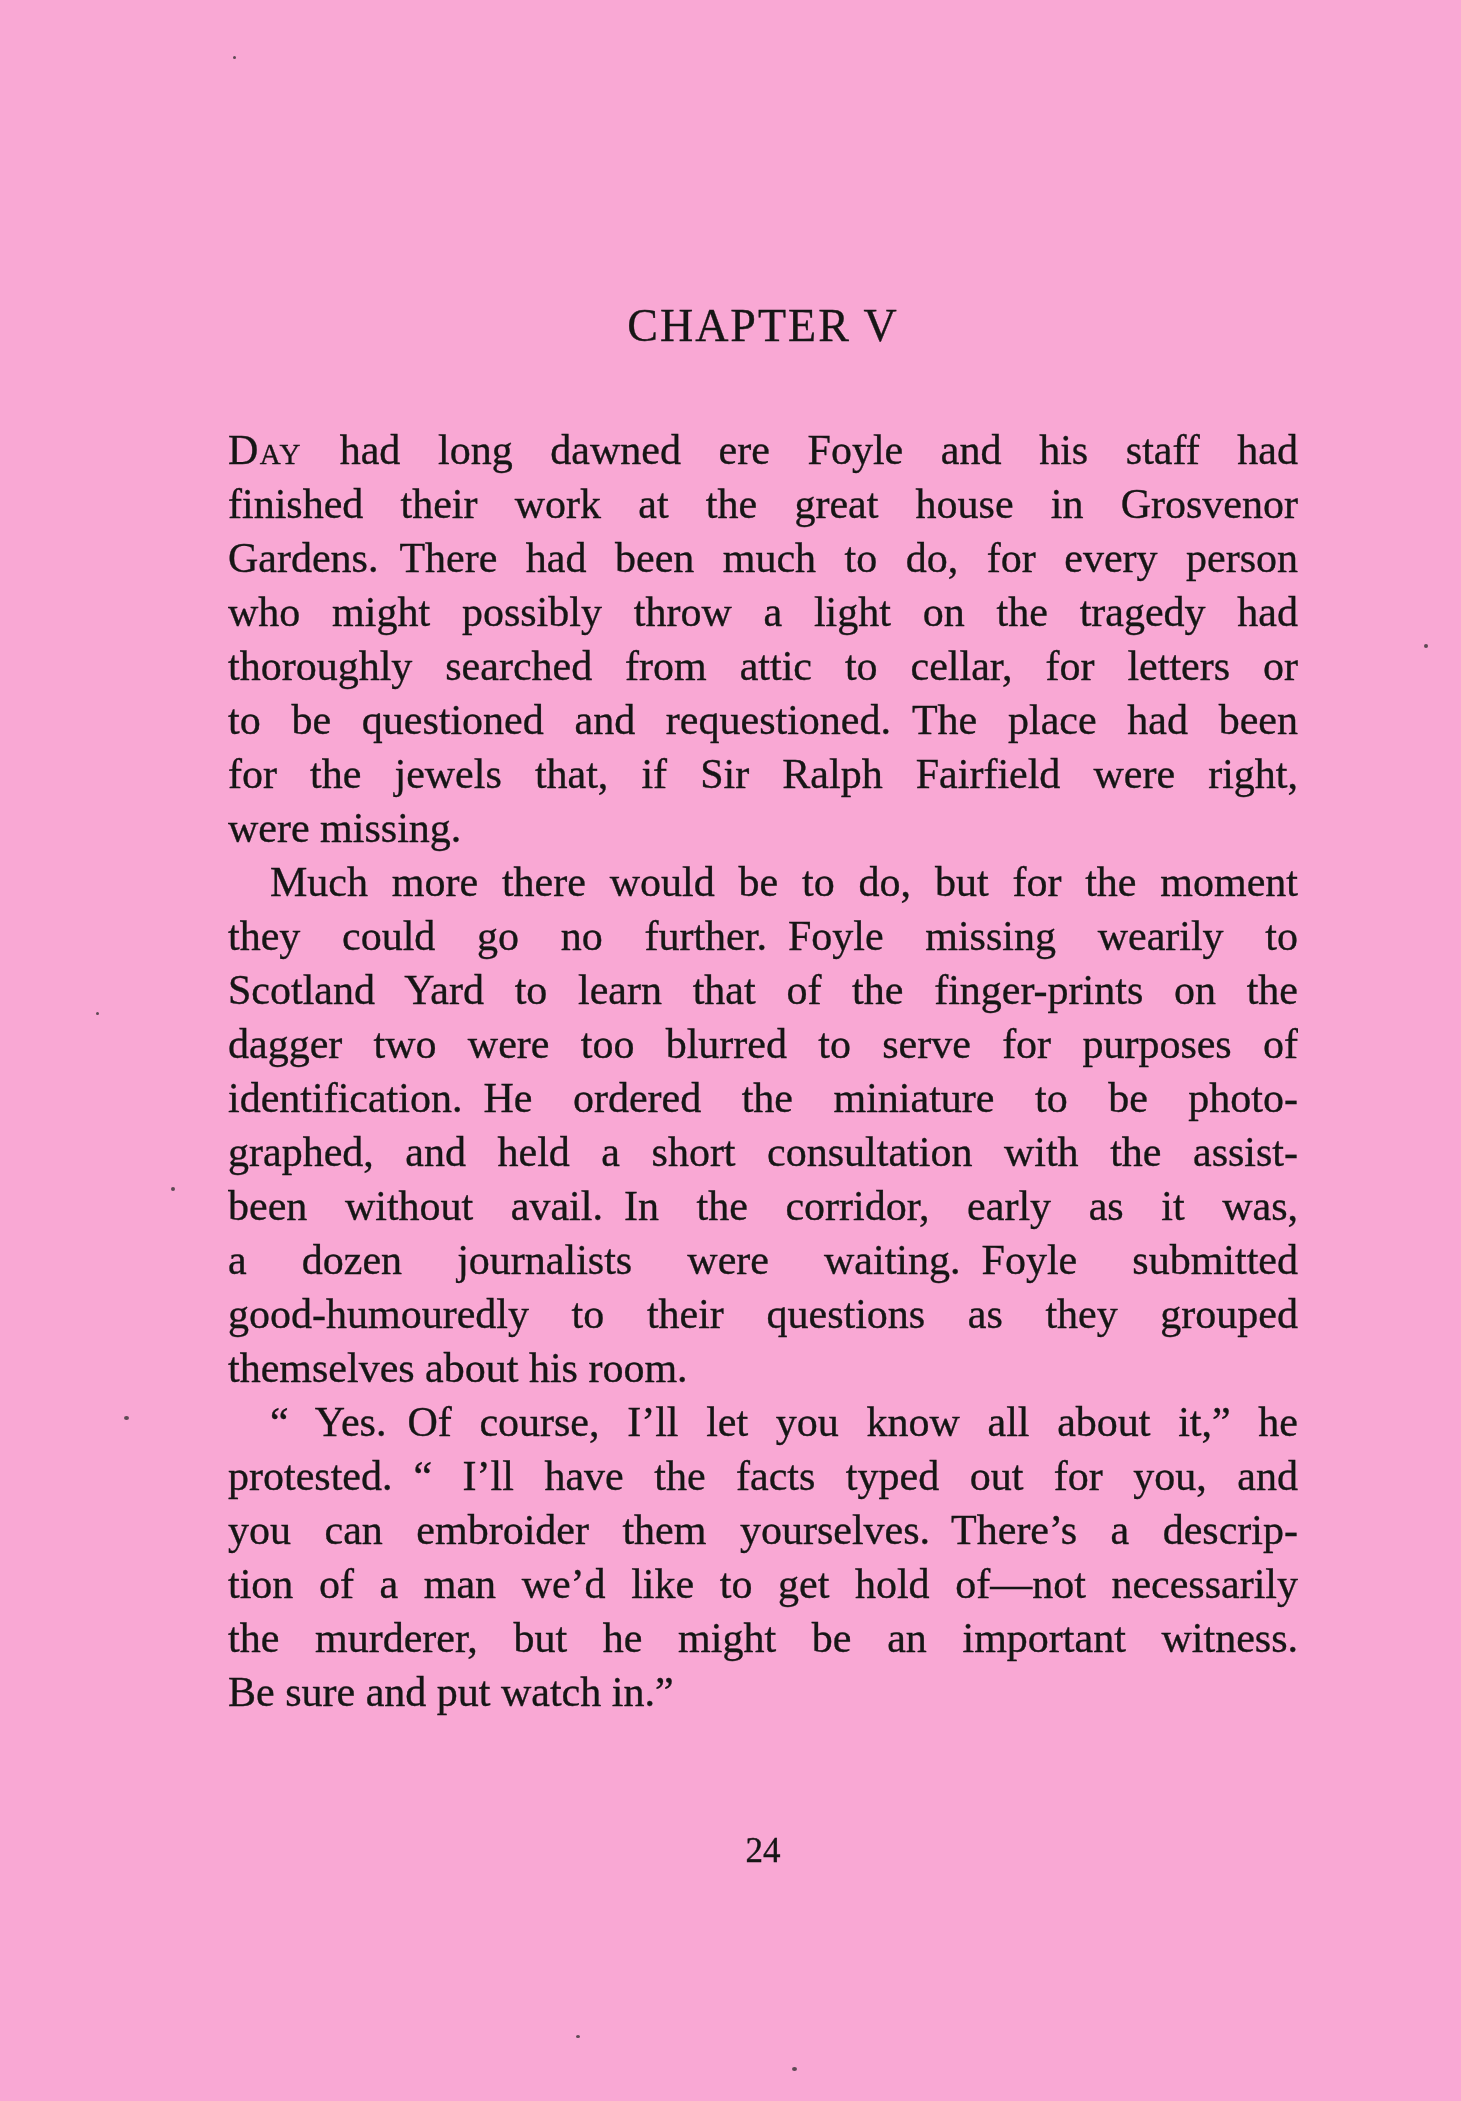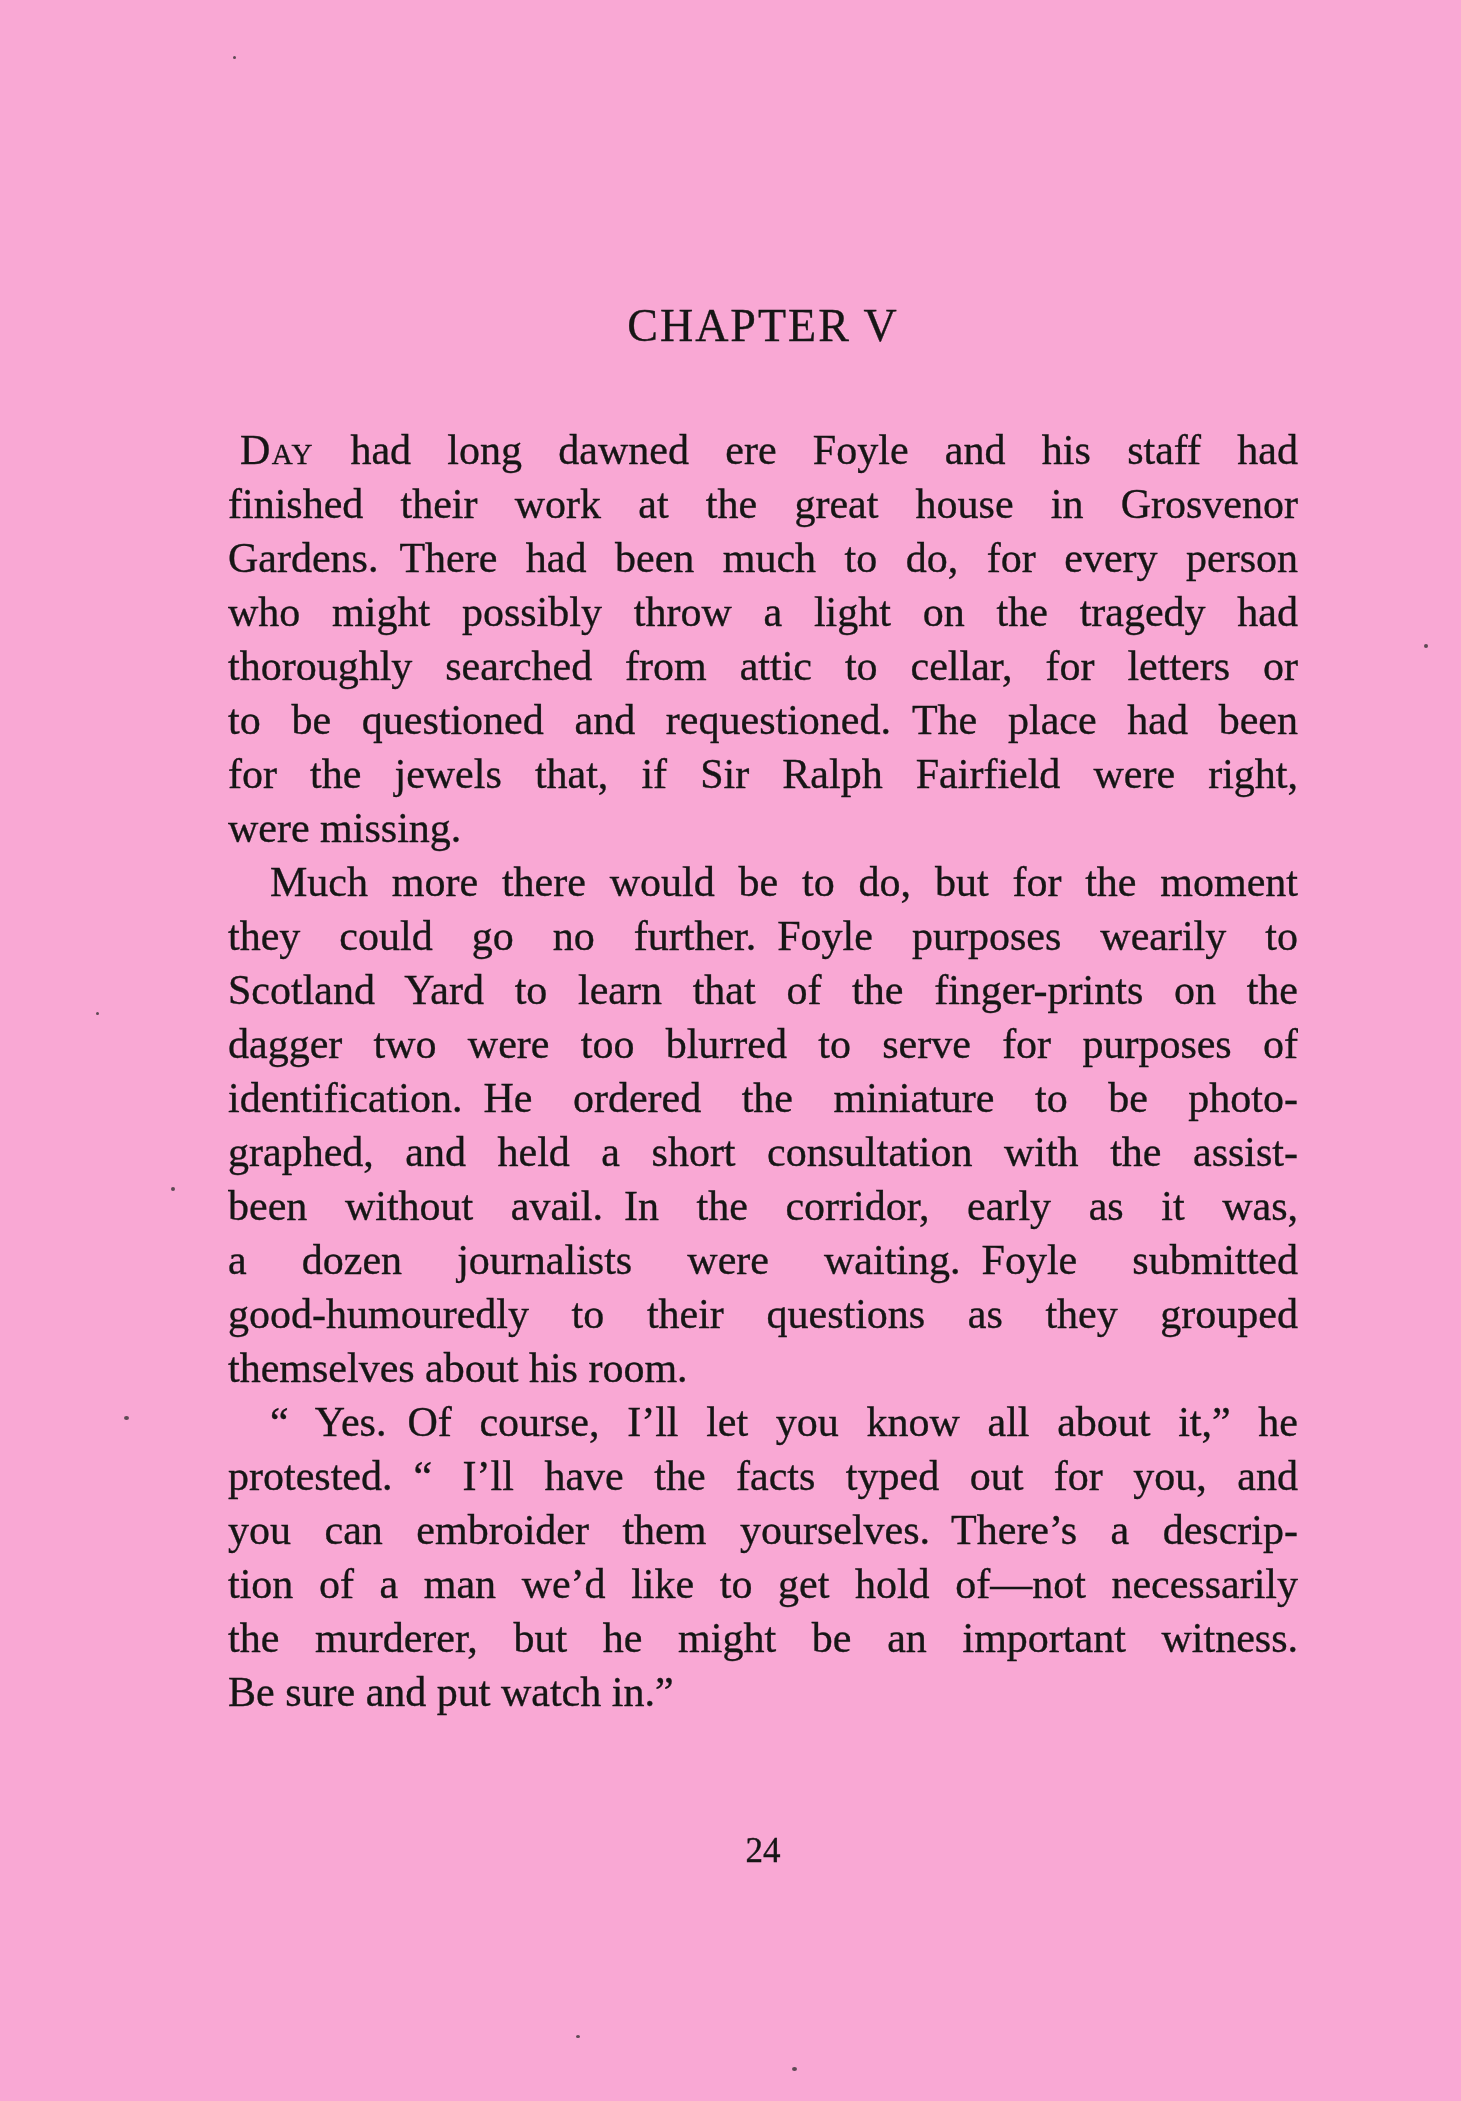--- a/index.html
+++ b/index.html
@@ -48,21 +48,20 @@
   }
   .line.last {
     text-align-last: left;
   }
   .para.indent .line:first-child {
     text-indent: 42px;
   }
   .sc {
     font-variant: small-caps;
     letter-spacing: 1.5px;
-    margin-left: 12px;
   }
   .pageno {
     position: absolute;
     top: 1833px;
     left: 228px;
     width: 1070px;
     text-align: center;
     font-size: 35px;
     line-height: 1;
   }
@@ -84,21 +83,21 @@
         <div class="line">finished their work at the great house in Grosvenor</div>
         <div class="line">Gardens. There had been much to do, for every person</div>
         <div class="line">who might possibly throw a light on the tragedy had</div>
         <div class="line">thoroughly searched from attic to cellar, for letters or</div>
         <div class="line">to be questioned and requestioned. The place had been</div>
         <div class="line">for the jewels that, if Sir Ralph Fairfield were right,</div>
         <div class="line last">were missing.</div>
       </div>
       <div class="para indent">
         <div class="line">Much more there would be to do, but for the moment</div>
-        <div class="line">they could go no further. Foyle purposes wearily to</div>
+        <div class="line">they could go no further. Foyle missing wearily to</div>
         <div class="line">Scotland Yard to learn that of the finger-prints on the</div>
         <div class="line">dagger two were too blurred to serve for purposes of</div>
         <div class="line">identification. He ordered the miniature to be photo-</div>
         <div class="line">graphed, and held a short consultation with the assist-</div>
         <div class="line">been without avail. In the corridor, early as it was,</div>
         <div class="line">a dozen journalists were waiting. Foyle submitted</div>
         <div class="line">good-humouredly to their questions as they grouped</div>
         <div class="line last">themselves about his room.</div>
       </div>
       <div class="para indent">

